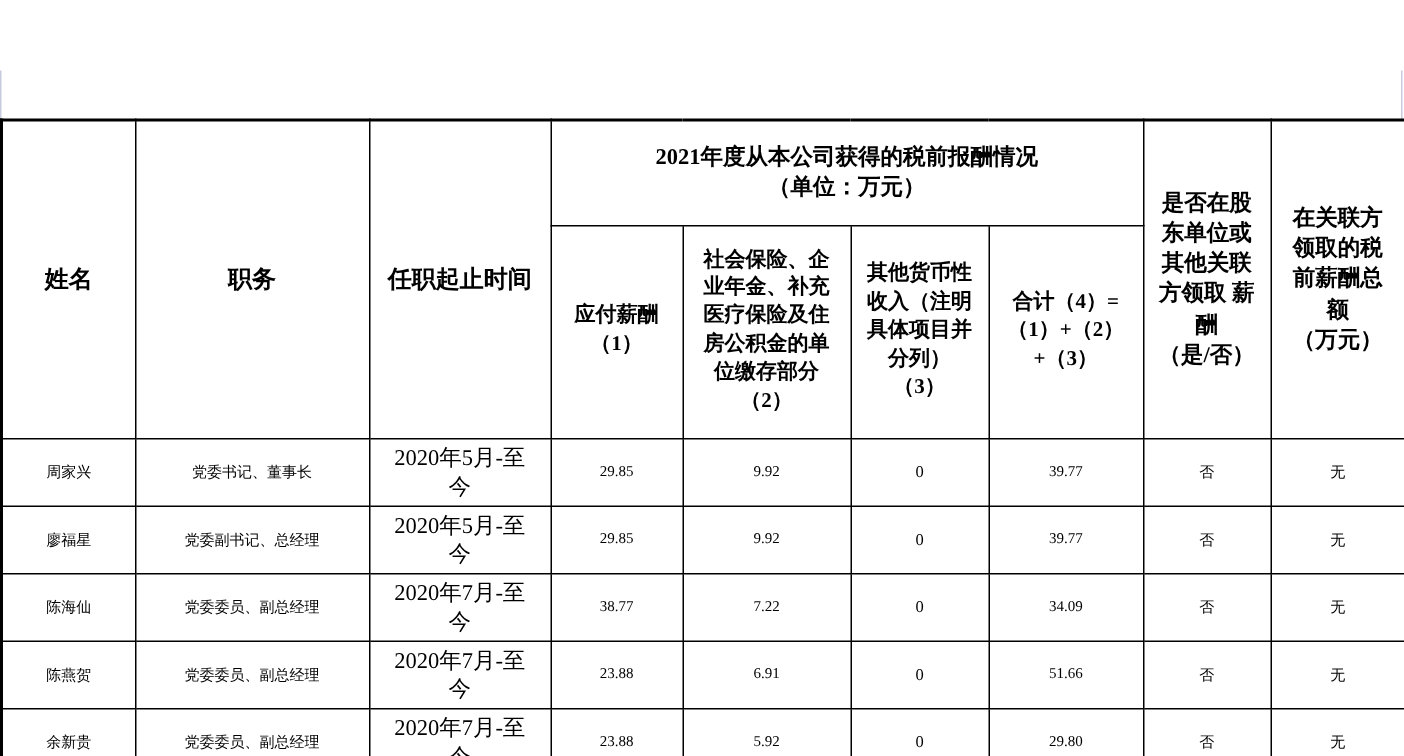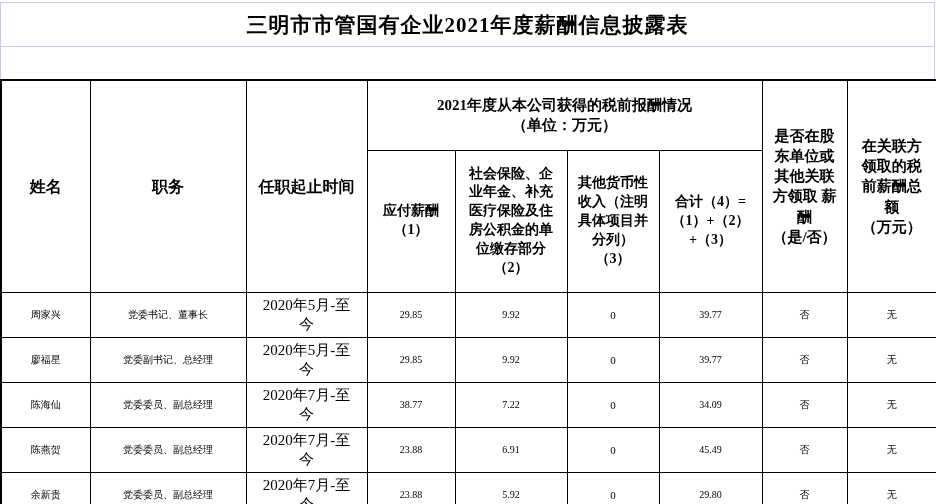--- a/index.html
+++ b/index.html
@@ -57,21 +57,20 @@
   .h-side  { font-size: 15px; }
   .salary td { font-size: 10px; }
   td.c-tenure { font-size: 15px; padding: 2px 16px; }
   td.c-other  { font-size: 11px; }
 </style>
 </head>
 <body>
 
 <div class="sheet">
 
-  <div class="title-band">三明市市管国有企业2021年度薪酬信息披露表</div>
   <div class="spacer-band"></div>
 
   <table class="salary">
     <colgroup>
       <col style="width:89px">
         <col style="width:156px">
         <col style="width:121px">
       <col style="width:88px">
         <col style="width:112px">
         <col style="width:92px">
@@ -151,21 +150,21 @@
         <td>否</td>
         <td>无</td>
       </tr>
       <tr>
         <td>陈燕贺</td>
         <td>党委委员、副总经理</td>
         <td class="c-tenure">2020年7月-至今</td>
         <td>23.88</td>
         <td>6.91</td>
         <td class="c-other">0</td>
-        <td>45.49</td>
+        <td>51.66</td>
         <td>否</td>
         <td>无</td>
       </tr>
       <tr>
         <td>余新贵</td>
         <td>党委委员、副总经理</td>
         <td class="c-tenure">2020年7月-至今</td>
         <td>23.88</td>
         <td>5.92</td>
         <td class="c-other">0</td>

